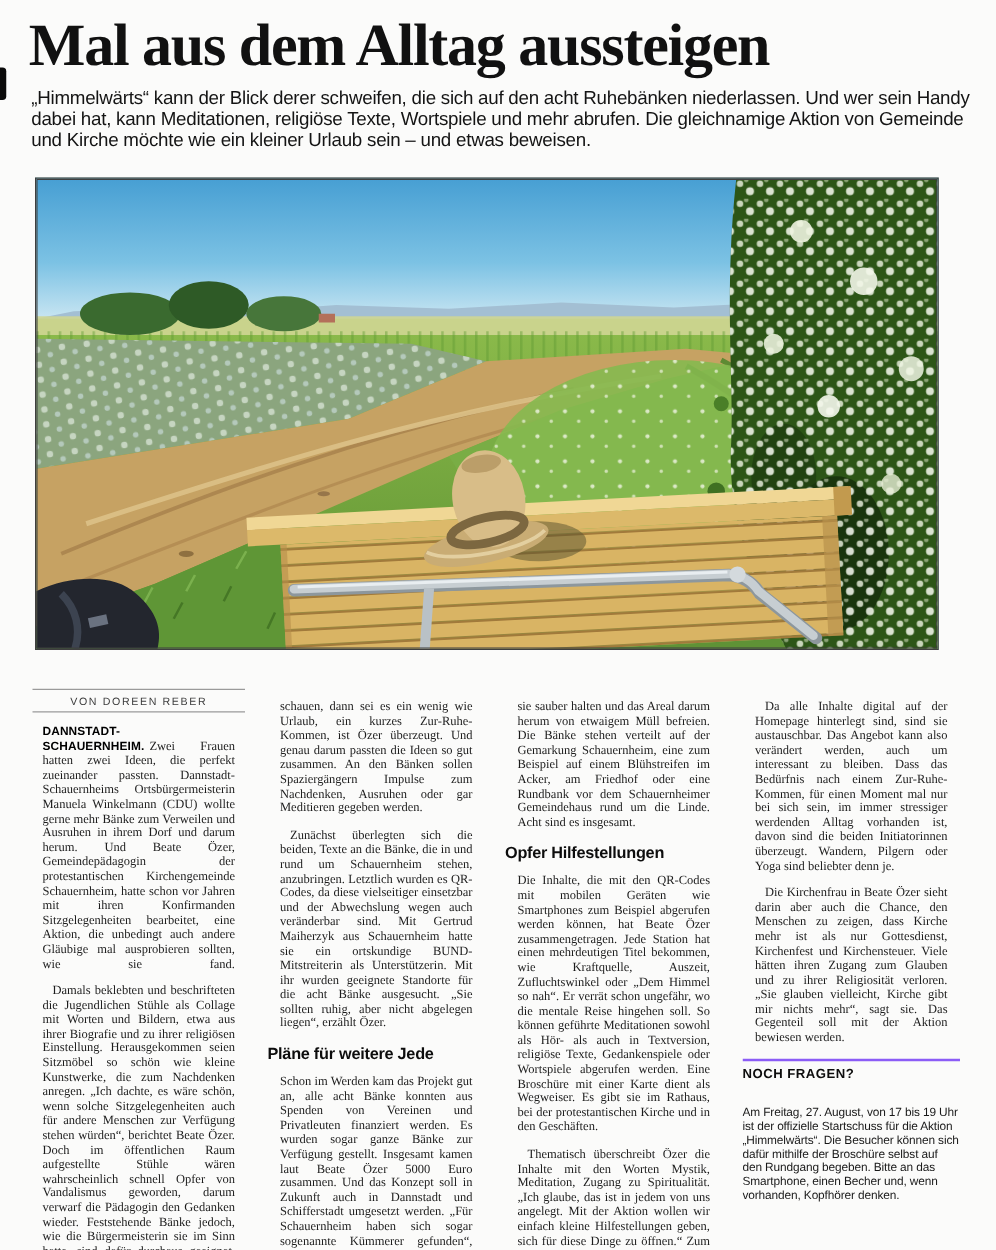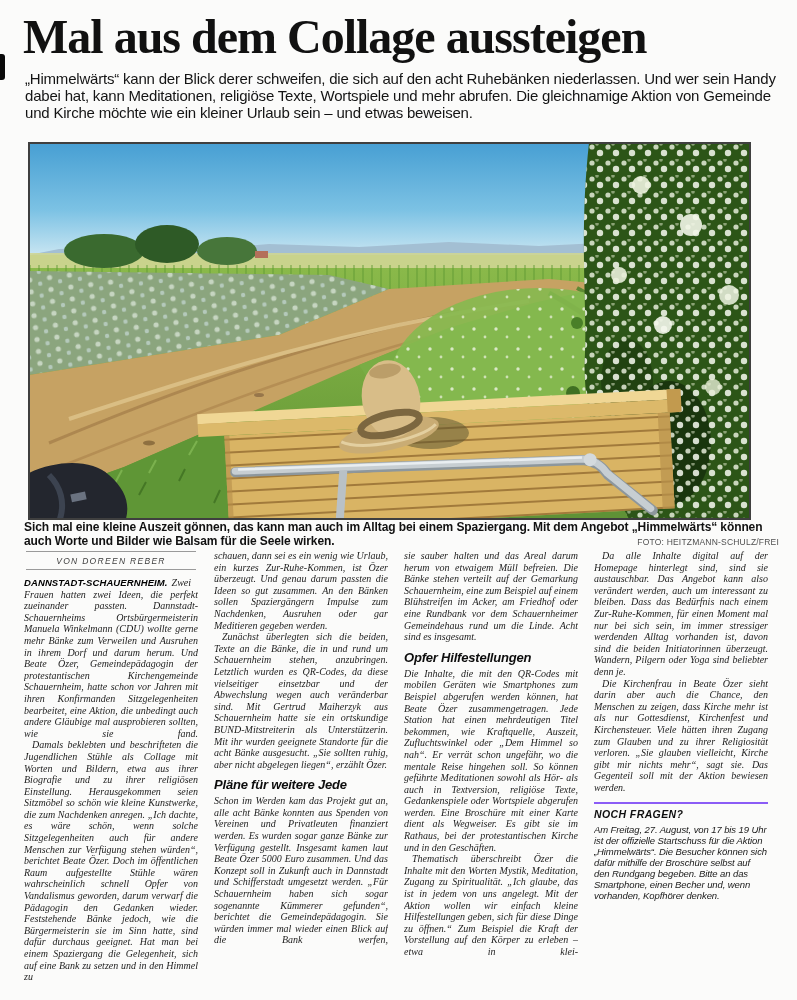--- a/index.html
+++ b/index.html
@@ -14,47 +14,47 @@
         letter-spacing:-0.2px;color:#141414;}
   .photo{position:absolute;left:28px;top:142px;width:721px;height:376px;margin:0;
         border:1px solid #3f3f3f;box-sizing:content-box;background:#9cc;}
   .photo svg{display:block;}
   .caption-row{position:absolute;left:24px;top:521px;width:755px;}
   .caption{margin:0;width:748px;font-family:"Liberation Sans",sans-serif;font-weight:bold;
         font-size:12px;line-height:13.5px;letter-spacing:-0.1px;color:#111;}
   .credit{position:absolute;right:0;bottom:1px;font-family:"Liberation Sans",sans-serif;
         font-size:8.5px;letter-spacing:0.2px;color:#4f4f4f;}
   .columns{position:absolute;left:24px;top:550px;display:grid;grid-template-columns:repeat(4,174px);
-        gap:4px 16px;font-style:italic;}
+        gap:4px 16px;}
   .col{height:450px;overflow:hidden;}
   .byline-box{border-top:1px solid #9a9a9a;border-bottom:1px solid #9a9a9a;
         padding:4px 0 3px;margin:1px 2px 7px;text-align:center;
         font-family:"Liberation Sans",sans-serif;font-size:8.5px;letter-spacing:1.3px;color:#3d3d3d;}
-  .body{margin:0;font-size:10px;line-height:11.6px;text-align:justify;
+  .body{margin:10px;font-size:10px;line-height:11.6px;text-align:justify;
         hyphens:auto;-webkit-hyphens:auto;overflow-wrap:break-word;color:#1c1c1c;}
   .body.indent{text-indent:8px;}
   .body.cont-out{text-align-last:justify;}
   .loc{font-family:"Liberation Sans",sans-serif;font-weight:bold;font-size:9.5px;
         letter-spacing:0.1px;color:#000;margin-right:4px;}
   .subhead{margin:7px 0 3px;font-family:"Liberation Sans",sans-serif;font-weight:bold;
         font-size:13px;letter-spacing:-0.2px;color:#0d0d0d;}
   .infobox{margin-top:9px;border-top:2px solid #8b5cf6;padding-top:4px;}
   .infobox-title{margin:0;font-family:"Liberation Sans",sans-serif;font-weight:bold;
         font-size:10.5px;letter-spacing:0.4px;color:#0d0d0d;}
-  .infobox-body{margin:4px 0 0;font-family:"Liberation Sans",sans-serif;font-size:9.5px;
+  .infobox-body{margin:20px 0 0;font-family:"Liberation Sans",sans-serif;font-size:9.5px;
         line-height:11px;letter-spacing:-0.1px;color:#191919;text-align:left;}
 </style>
 </head>
 <body>
 
 <div class="page">
 
   <div class="scan-mark"></div>
 
-  <h1 class="headline">Mal aus dem Collage aussteigen</h1>
+  <h1 class="headline">Mal aus dem Alltag aussteigen</h1>
 
   <p class="lede">„Himmelwärts“ kann der Blick derer schweifen, die sich auf den acht Ruhebänken niederlassen. Und wer sein Handy dabei hat, kann Meditationen, religiöse Texte, Wortspiele und mehr abrufen. Die gleichnamige Aktion von Gemeinde und Kirche möchte wie ein kleiner Urlaub sein – und etwas beweisen.</p>
 
   <figure class="photo">
     <svg width="721" height="376" viewBox="0 0 721 376">
       <defs>
         <linearGradient id="skyg" x1="0" y1="0" x2="0" y2="1">
           <stop offset="0" stop-color="#479fd3"></stop>
             <stop offset="0.55" stop-color="#7cc2e4"></stop>
             <stop offset="1" stop-color="#d9edf5"></stop>
@@ -178,24 +178,20 @@
       <g>
         <path d="M0,330 C30,316 64,317 80,332 C96,346 101,360 97,376 L0,376 Z" fill="#23262e"></path>
         <path d="M20,332 C32,344 36,360 31,376" stroke="#3c4350" stroke-width="6" fill="none"></path>
         <rect x="42" y="350" width="15" height="8" fill="#6a7280" transform="rotate(-12 49 354)"></rect>
       </g>
 
       <rect x="0.5" y="0.5" width="720" height="375" fill="none" stroke="#3f3f3f" stroke-width="1"></rect>
     </svg>
   </figure>
 
-  <div class="caption-row">
-    <p class="caption">Sich mal eine kleine Auszeit gönnen, das kann man auch im Alltag bei einem Spaziergang. Mit dem Angebot „Himmelwärts“ können auch Worte und Bilder wie Balsam für die Seele wirken.</p>
-    <span class="credit">FOTO: HEITZMANN-SCHULZ/FREI</span>
-  </div>
 
   <div class="columns">
 
     <div class="col">
       <div class="byline-box">VON DOREEN REBER</div>
       <p class="body cont-out"><strong class="loc">DANNSTADT-SCHAUERNHEIM.</strong><span>Zwei Frauen hatten zwei Ideen, die perfekt zueinander passten. Dannstadt-Schauernheims Ortsbürgermeisterin Manuela Winkelmann (CDU) wollte gerne mehr Bänke zum Verweilen und Ausruhen in ihrem Dorf und darum herum. Und Beate Özer, Gemeindepädagogin der protestantischen Kirchengemeinde Schauernheim, hatte schon vor Jahren mit ihren Konfirmanden Sitzgelegenheiten bearbeitet, eine Aktion, die unbedingt auch andere Gläubige mal ausprobieren sollten, wie sie fand.</span></p>
       <p class="body indent cont-out">Damals beklebten und beschrifteten die Jugendlichen Stühle als Collage mit Worten und Bildern, etwa aus ihrer Biografie und zu ihrer religiösen Einstellung. Herausgekommen seien Sitzmöbel so schön wie kleine Kunstwerke, die zum Nachdenken anregen. „Ich dachte, es wäre schön, wenn solche Sitzgelegenheiten auch für andere Menschen zur Verfügung stehen würden“, berichtet Beate Özer. Doch im öffentlichen Raum aufgestellte Stühle wären wahrscheinlich schnell Opfer von Vandalismus geworden, darum verwarf die Pädagogin den Gedanken wieder. Feststehende Bänke jedoch, wie die Bürgermeisterin sie im Sinn hatte, sind dafür durchaus geeignet. Hat man bei einem Spaziergang die Gelegenheit, sich auf eine Bank zu setzen und in den Himmel zu</p>
     </div>
 
     <div class="col">

